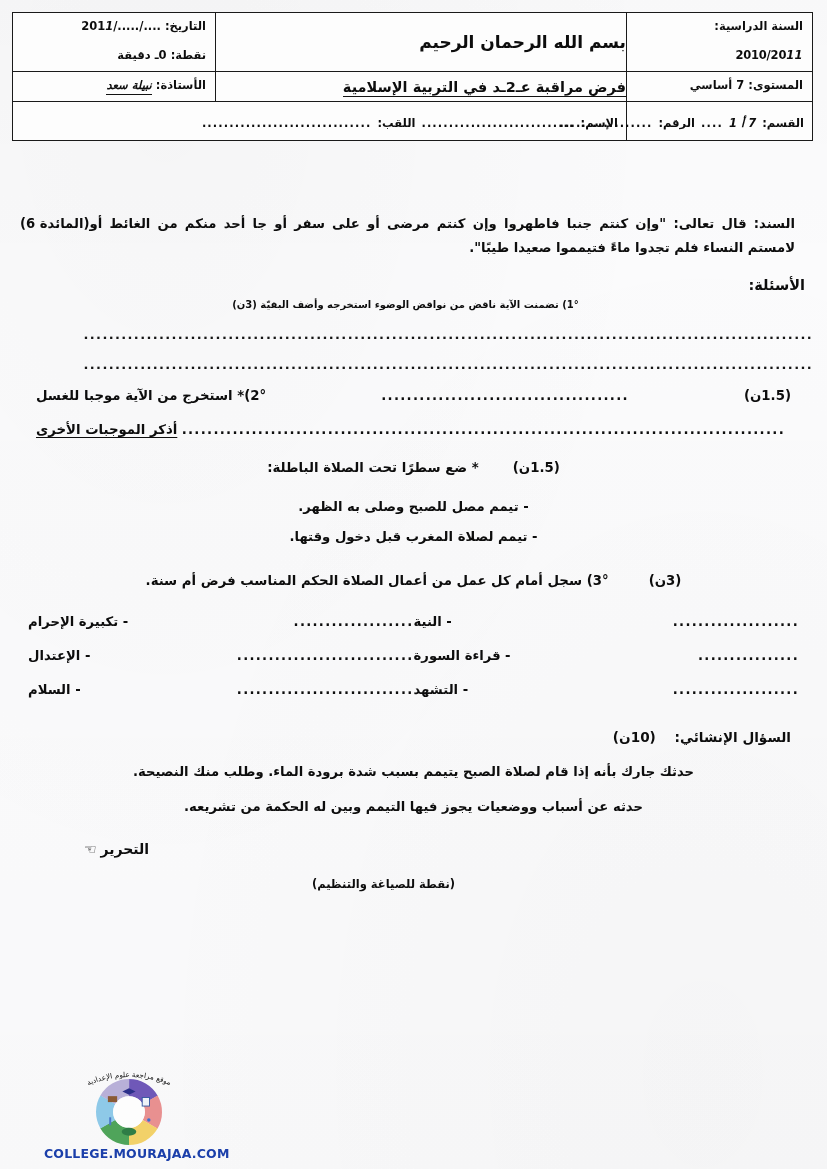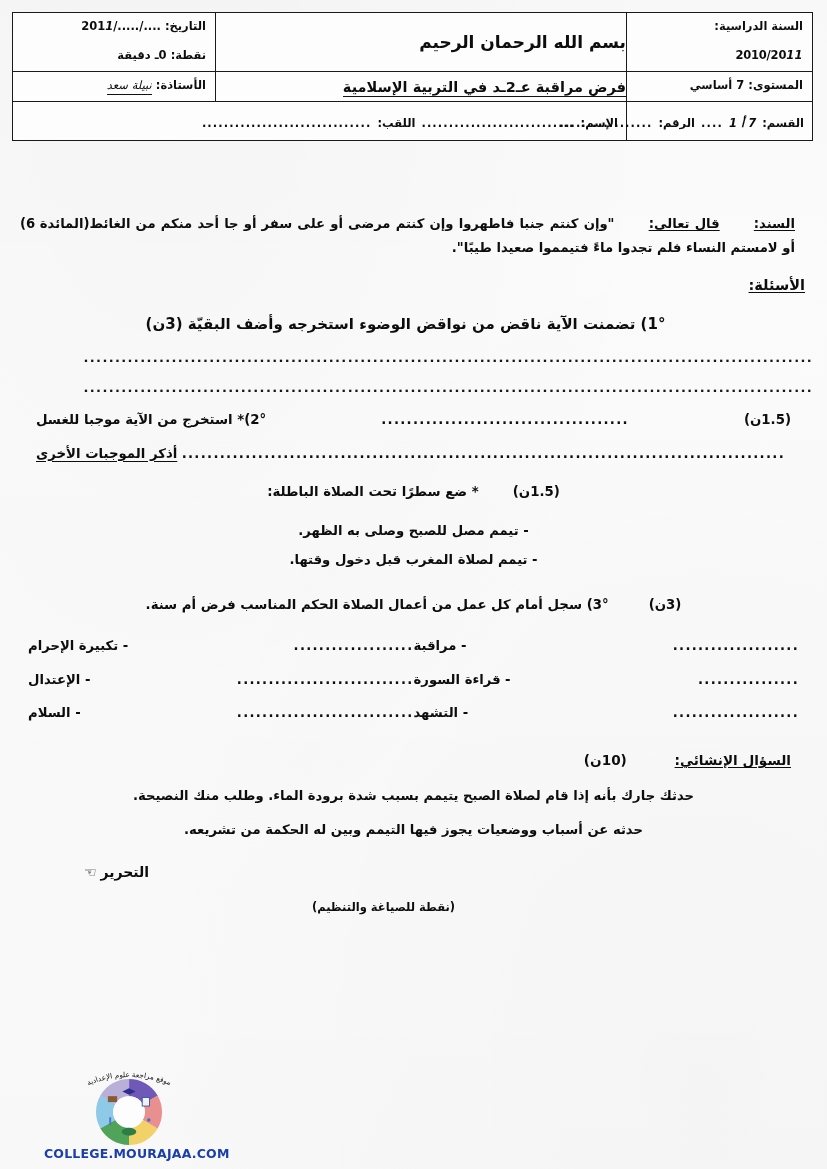--- a/index.html
+++ b/index.html
@@ -77,21 +77,21 @@
     font-weight: bold;
     border-bottom: 1.7px solid #121212;
     padding-bottom: 1px;
     white-space: nowrap;
   }
   .teacher-name {
     display: inline-block;
     border-bottom: 1.6px solid #121212;
     padding-bottom: 0px;
     font-style: italic;
-    font-weight: normal;
+    font-weight: bold;
     letter-spacing: 0.2px;
   }
   .dotfill {
     letter-spacing: 1.1px;
     font-weight: bold;
   }
   .hand {
     font-style: italic;
     font-weight: bold;
     letter-spacing: 0.4px;
@@ -111,21 +111,21 @@
   
   .body-area {
     position: absolute;
     top: 212px;
     right: 14px;
     left: 16px;
     width: 799px;
     font-size: 13.3px;
     line-height: 1.5;
   }
-  .u { text-decoration: underline; text-underline-offset: 2px; margin-left: 29px; }
+  .u { text-underline-offset: 2px; }
   .bold { font-weight: bold; }
 
   .sanad-block {
     padding: 0 18px 0 6px;
     font-weight: bold;
     font-size: 13.2px;
     line-height: 1.85;
     text-align: justify;
   }
   .sanad-ref {
@@ -133,23 +133,23 @@
     font-weight: bold;
   }
   .asila {
     margin: 14px 8px 0 0;
     text-align: right;
     font-size: 14.5px;
     font-weight: bold;
   }
 
   .q {
-    margin-top: 16px;
-    font-weight: bold;
-    font-size: 15px;
+    margin-top: 0;
+    font-weight: bold;
+    font-size: 10px;
     text-align: right;
     padding-right: 16px;
   }
   .q-center { text-align: center; }
 
   .dots-line {
     font-size: 13px;
     font-weight: bold;
     letter-spacing: 1.35px;
     line-height: 1.1;
@@ -407,21 +407,21 @@
       <span class="marks">(3ن)</span>
       <span>3°) سجل أمام كل عمل من أعمال الصلاة الحكم المناسب فرض أم سنة.</span>
     </div>
 
     <table class="pair-table">
       <tbody>
           <tr>
         <td class="col-right" style="width:50%;">
           <div class="pair-cell">
             <span class="fill">....................</span>
-            <span class="label">- مراقبة</span>
+            <span class="label">- النية</span>
           </div>
         </td>
         <td class="col-left" style="width:50%;">
           <div class="pair-cell">
             <span class="fill">...................</span>
             <span class="label">- تكبيرة الإحرام</span>
           </div>
         </td>
       </tr>
       <tr>

